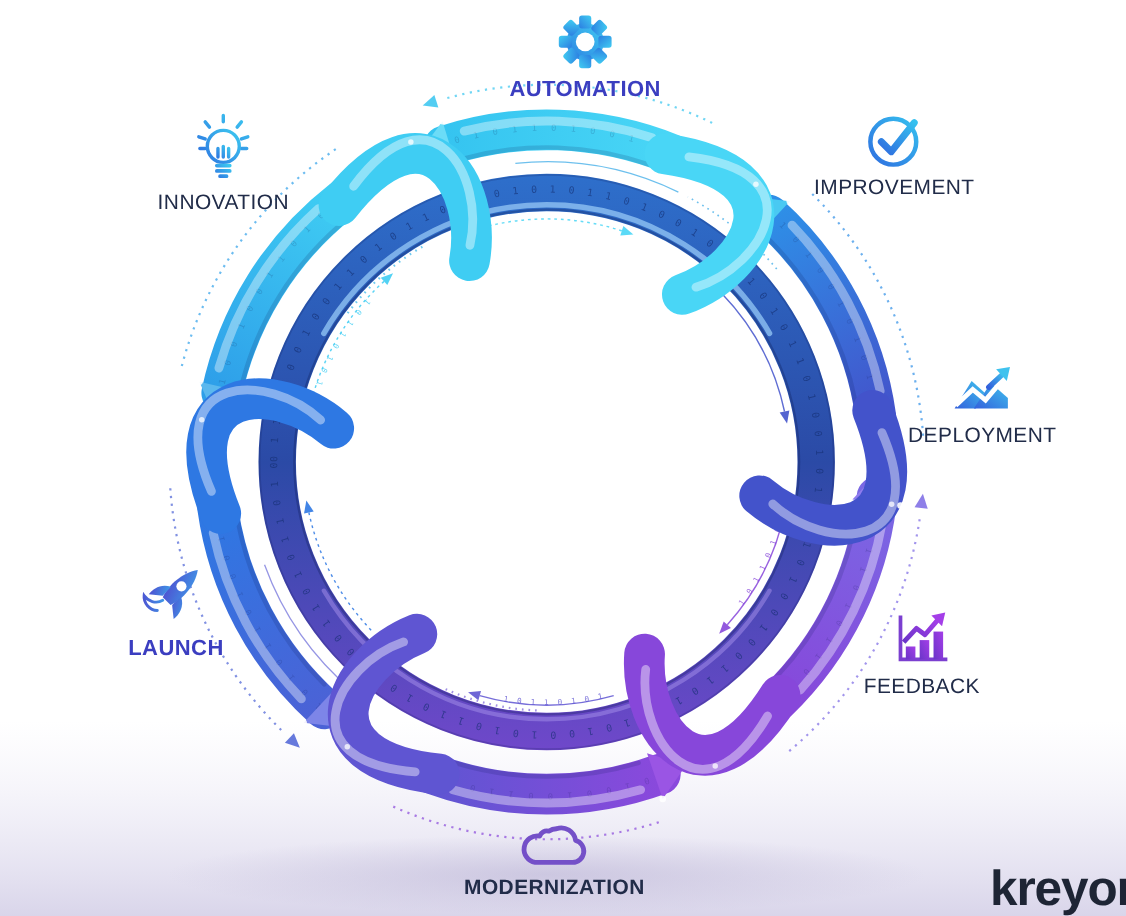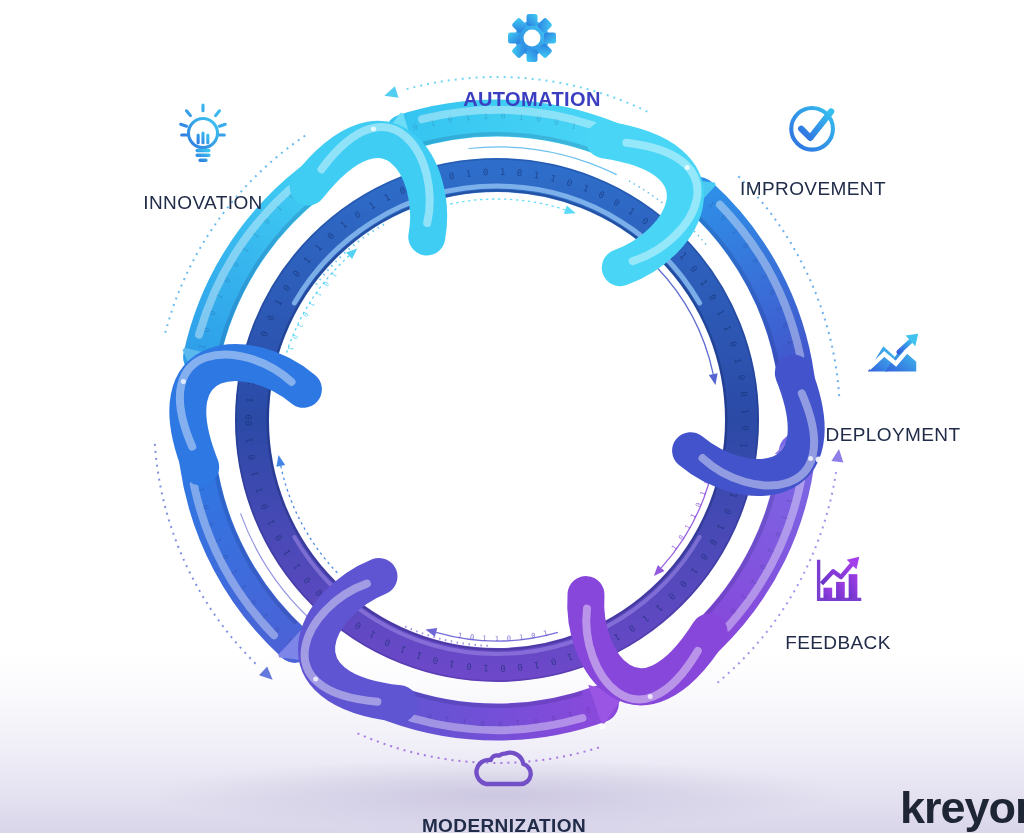--- a/index.html
+++ b/index.html
@@ -1,21 +1,21 @@
 <!DOCTYPE html>
 <html style="--accent: #3b3ec0; --dark-label: #212c49; --logo: #1e2535;"><head>
 <meta charset="utf-8">
 <style>
   html,body{margin:0;padding:0;background:#fff;}
   .canvas{position:relative;width:1024px;height:833px;background:#ffffff;overflow:hidden;
           font-family:"Liberation Sans",sans-serif;}
   #diagram-svg{position:absolute;left:0;top:0;}
   .stage{position:absolute;display:flex;flex-direction:column;align-items:center;}
   .stage-icon{display:block;}
-  .stage-label{margin-top:22px;font-size:19px;color:var(--dark-label,#212c49);
+  .stage-label{margin-top:4px;font-size:19px;color:var(--dark-label,#212c49);
                letter-spacing:.4px;white-space:nowrap;}
   .stage-label.accent{font-weight:700;font-size:20px;color:var(--accent,#3b3ec0);}
   .brand-logo{position:absolute;left:900px;top:782px;font-size:45px;font-weight:700;
               letter-spacing:-1px;color:var(--logo,#1e2535);}
 </style>
 </head>
 <body>
 
 <div class="canvas">
 
@@ -198,21 +198,21 @@
         <stop offset="0" stop-color="#2f6fe0"></stop>
             <stop offset="1" stop-color="#35c0ef"></stop>
           </linearGradient>
         </defs>
       <circle cx="31" cy="34" r="23" stroke="url(#gChk)" stroke-width="4.5" fill="none"></circle>
       <path d="M19 34 L29 44 L52 15" stroke="url(#gChk)" stroke-width="7" fill="none" stroke-linecap="round" stroke-linejoin="round"></path>
     </svg>
     <div class="stage-label">IMPROVEMENT</div>
   </div>
 
-  <div class="stage" style="left:793px;top:326px;width:200px;gap:20px;">
+  <div class="stage" style="left:793px;top:326px;width:200px;">
     <svg class="stage-icon" width="62" height="56" viewBox="0 0 64 56">
       <defs>
           <linearGradient id="gDep" x1="0" y1="1" x2="1" y2="0">
         <stop offset="0" stop-color="#3360dc"></stop>
             <stop offset="1" stop-color="#3fc2ee"></stop>
           </linearGradient>
         </defs>
       <path d="M6 46 L22 20 L34 31 L26 46 Z" fill="url(#gDep)"></path>
       <path d="M24 46 L40 22 L56 36 V46 Z" fill="url(#gDep)"></path>
       <path d="M7 43 L23 28 L35 38 L52 18" stroke="#fff" stroke-width="4.5" fill="none"></path>
@@ -240,15 +240,33 @@
     <div class="stage-label">FEEDBACK</div>
   </div>
 
   <div class="stage" style="left:384px;top:742px;width:240px;font-weight:bold;">
     <svg class="stage-icon" width="74" height="51" viewBox="0 0 76 52">
       <path d="M20 43 H55 a10.5 10.5 0 0 0 2.8 -20.6 A13.5 13.5 0 0 0 40 11.5 a13 13 0 0 0 -7.3 2.3 6.8 6.8 0 0 0 -8.4 4.6 A12.3 12.3 0 0 0 20 43 Z" fill="none" stroke="#7450c8" stroke-width="4.5" stroke-linejoin="round"></path>
     </svg>
     <div class="stage-label">MODERNIZATION</div>
   </div>
 
+  <div class="stage" style="left:60px;top:502px;width:200px;">
+    <svg class="stage-icon" width="72" height="72" viewBox="-36 -36 72 72">
+      <defs>
+          <linearGradient id="gRk" x1="0" y1="1" x2="1" y2="0">
+        <stop offset="0" stop-color="#4e4fd0"></stop>
+            <stop offset="1" stop-color="#3f9ae8"></stop>
+          </linearGradient>
+        </defs>
+      <g transform="rotate(45)">
+        <path d="M0 -28 C8 -17 9.5 0 5 12 L-5 12 C-9.5 0 -8 -17 0 -28 Z" fill="url(#gRk)"></path>
+        <circle cx="0" cy="-7" r="4.6" fill="#fff"></circle>
+        <path d="M6.5 0 C15 4 17 13 16 19 L6 11 Z" fill="url(#gRk)"></path>
+        <path d="M-6.5 0 C-15 4 -17 13 -16 19 L-6 11 Z" fill="url(#gRk)"></path>
+        <path d="M-3 14 C-5 21 -12 24 -18 23 C-14 28 -5 29 0 24" fill="none" stroke="url(#gRk)" stroke-width="2.6" stroke-linecap="round"></path>
+      </g>
+    </svg>
+    <div class="stage-label accent">LAUNCH</div>
+  </div>
 
   <div class="brand-logo">kreyon</div>
 </div>
 
 </body></html>

